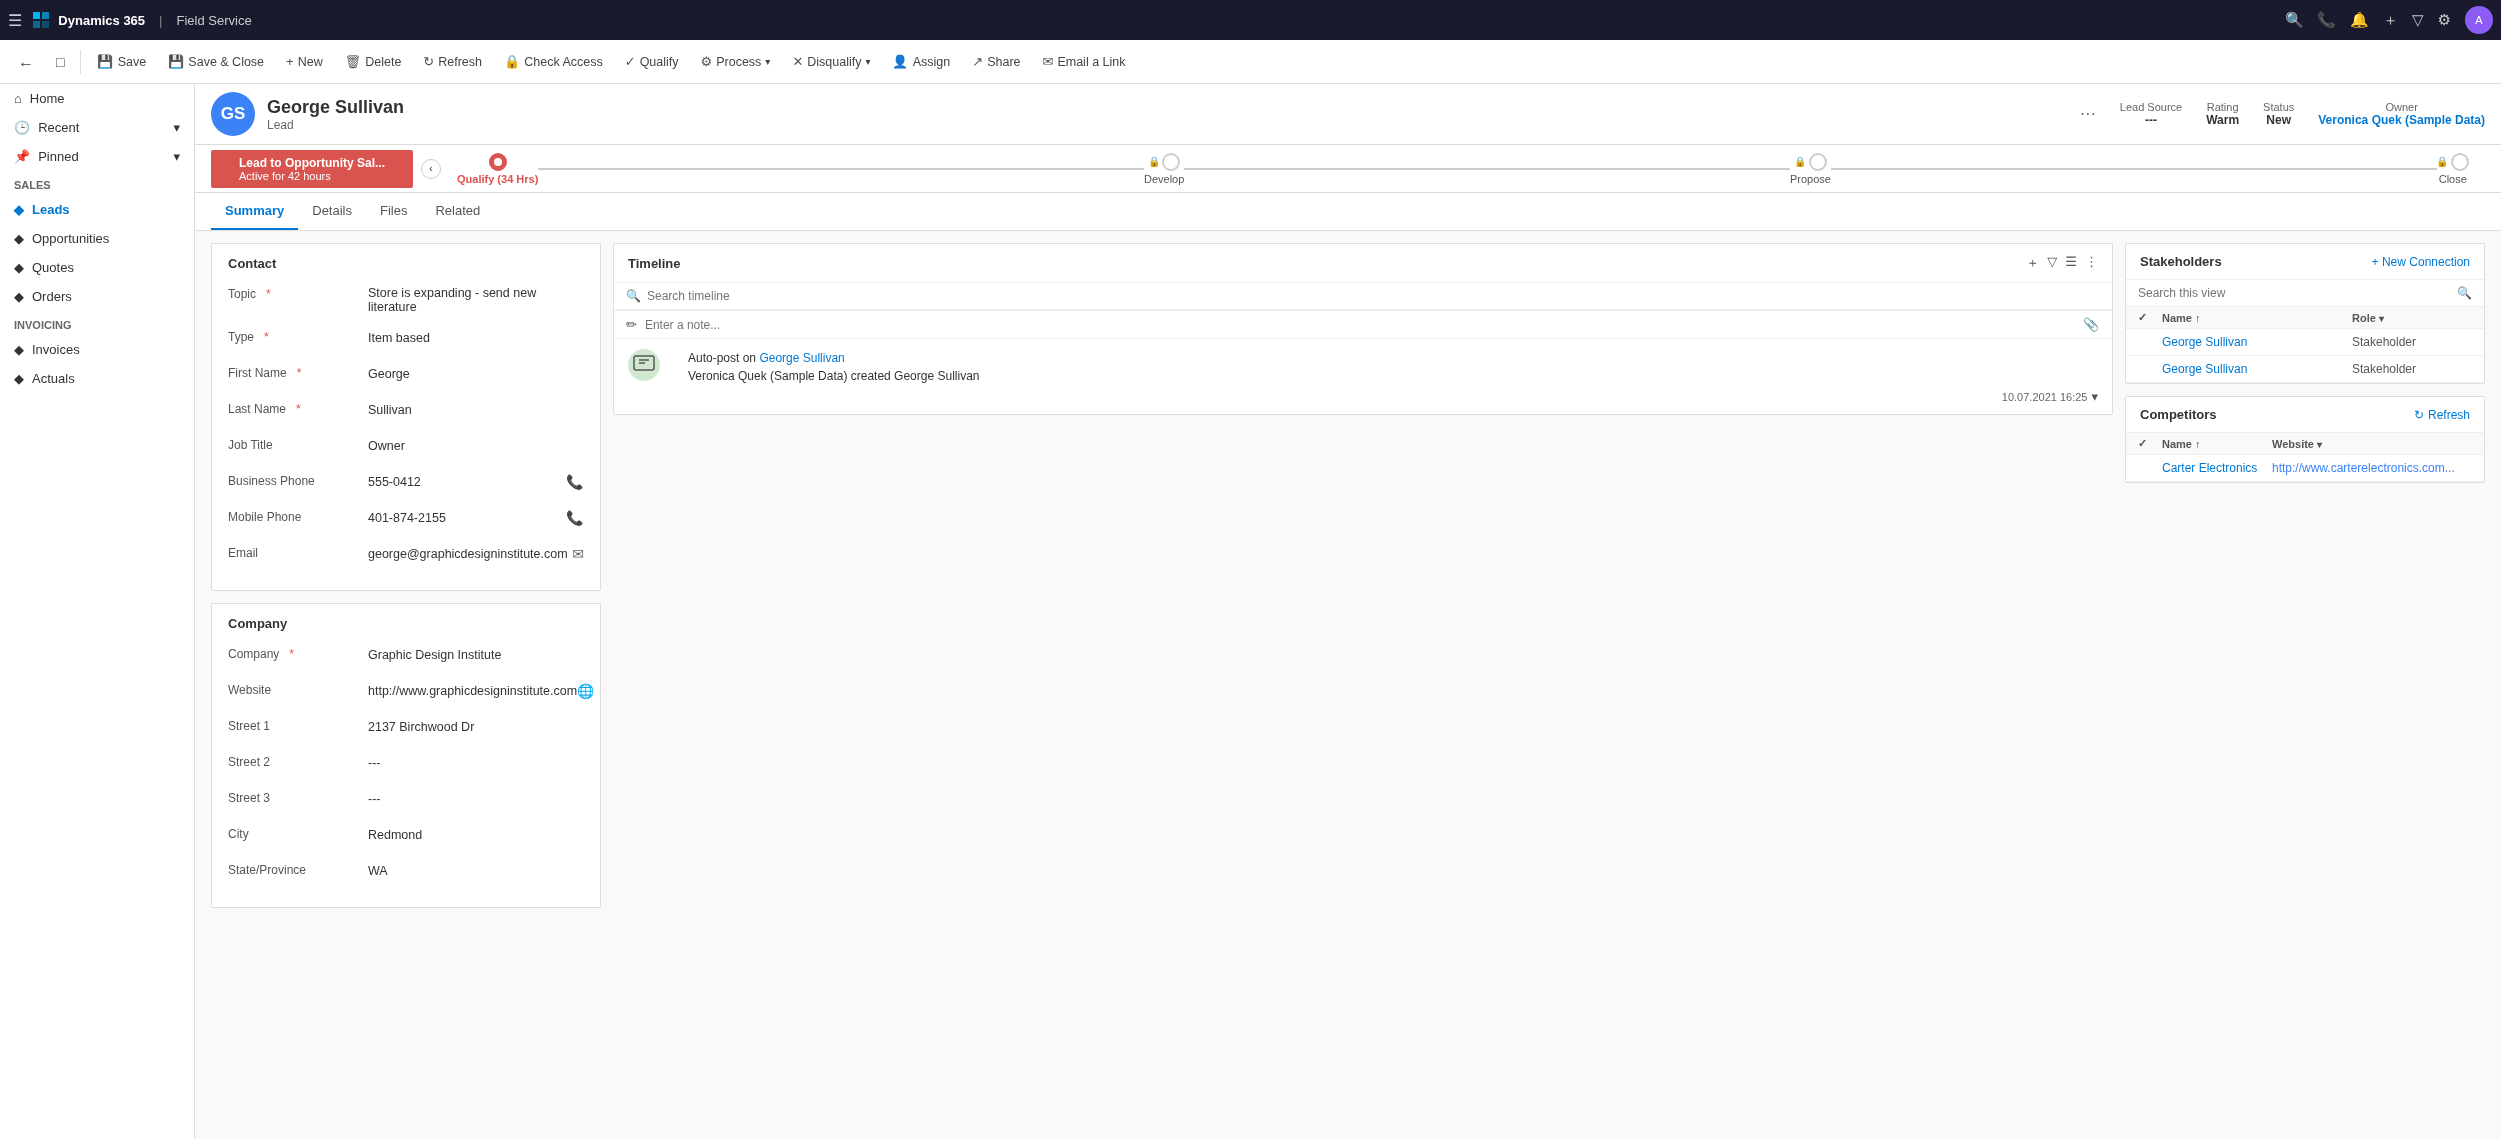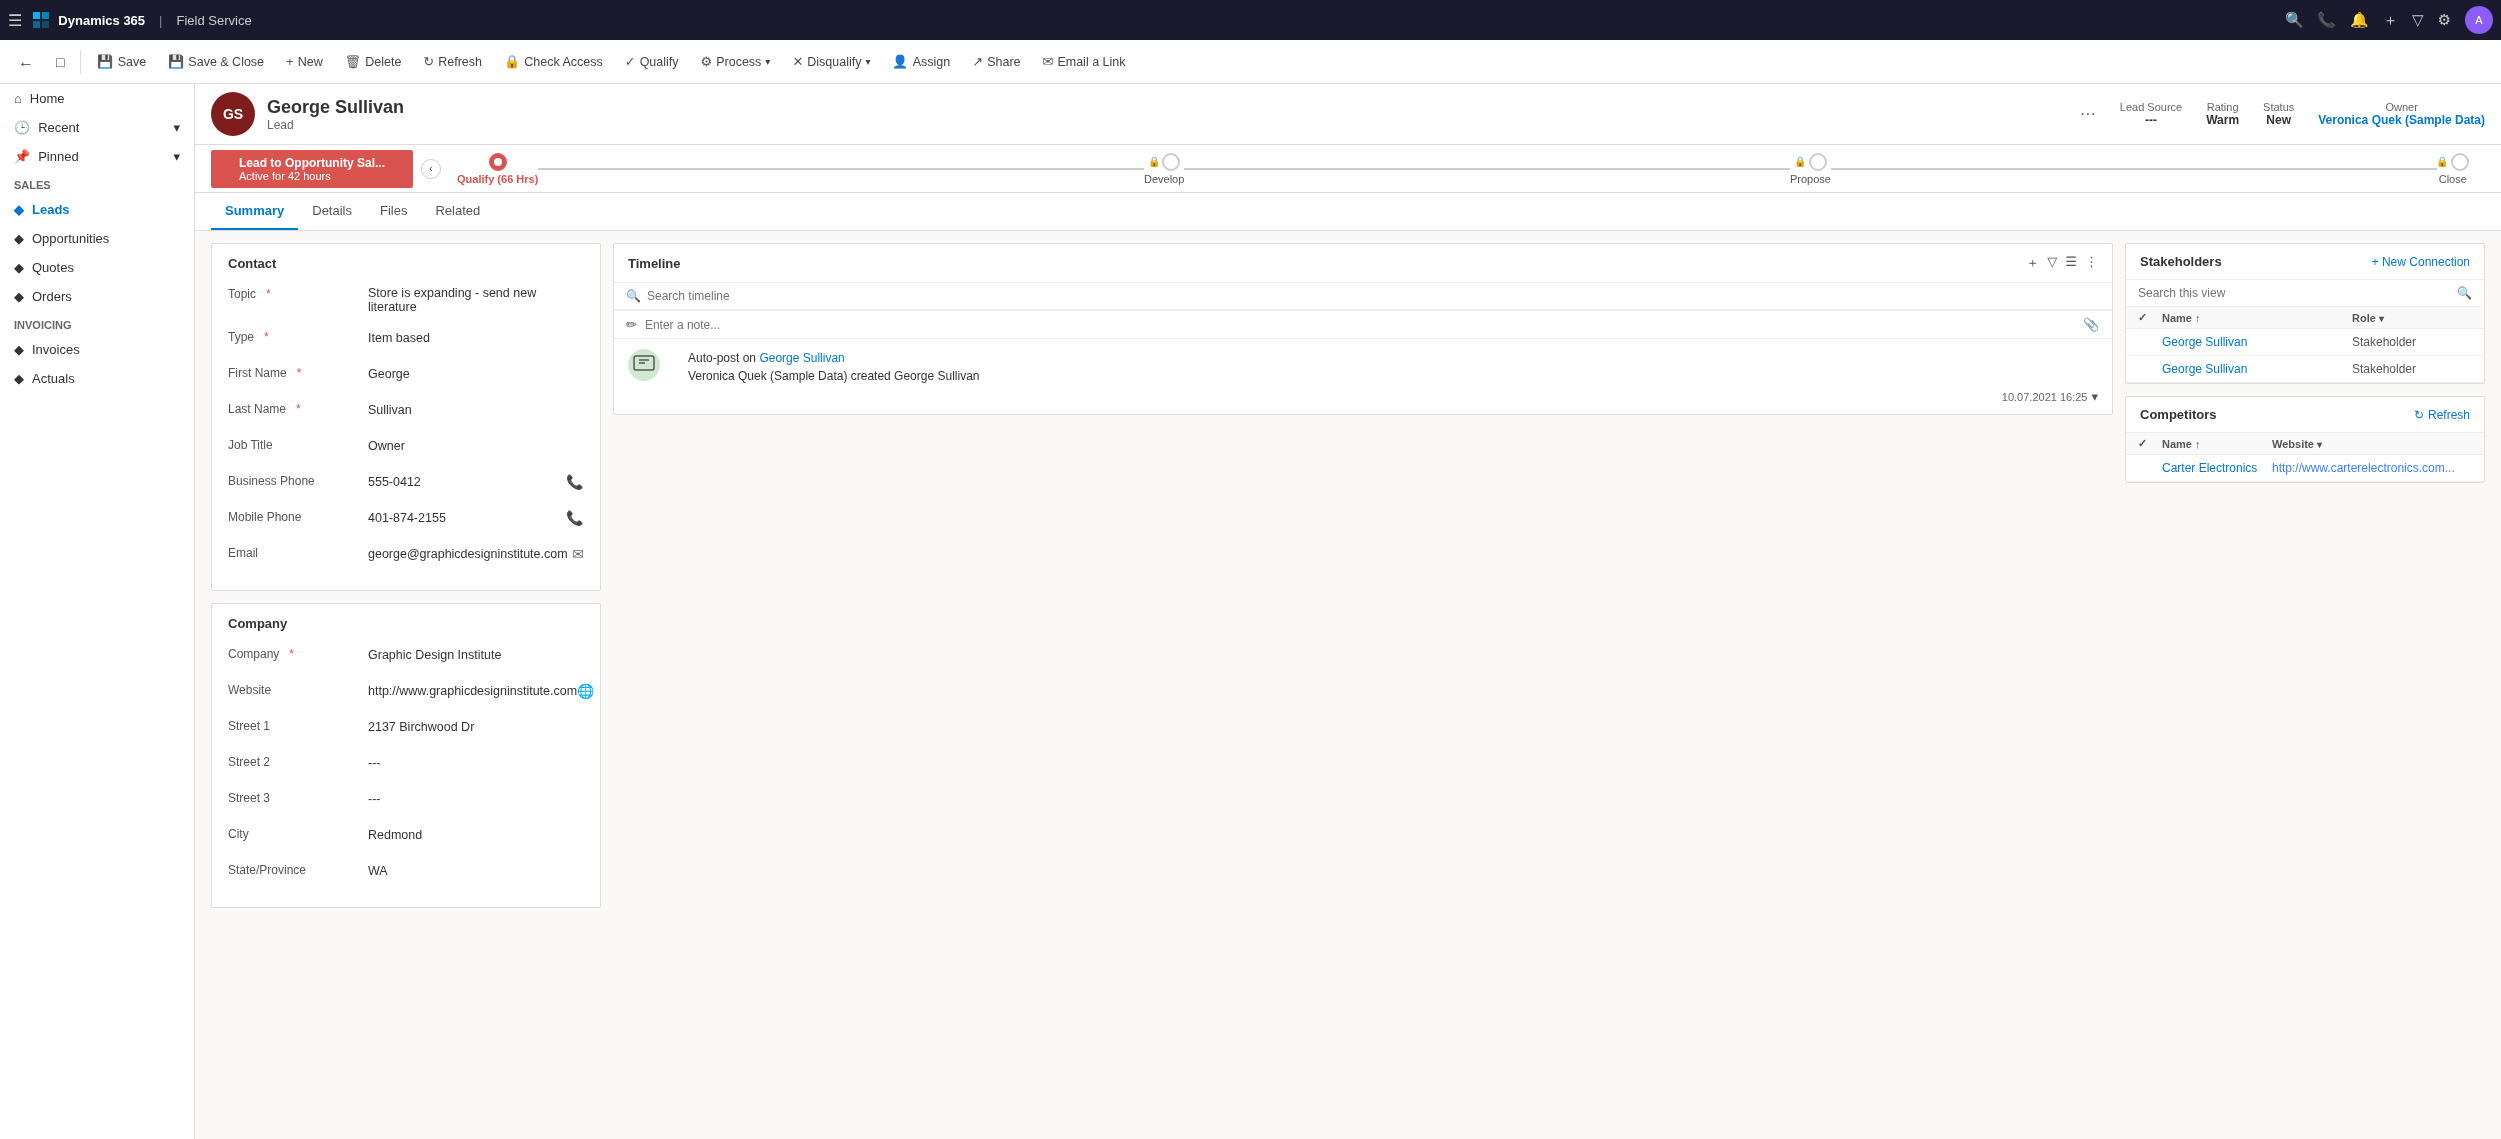--- a/index.html
+++ b/index.html
@@ -102,26 +102,26 @@
       border-bottom: 1px solid #ddd;
       padding: 8px 16px;
       display: flex;
       align-items: center;
       justify-content: space-between;
     }
     .record-avatar {
       width: 44px;
       height: 44px;
       border-radius: 50%;
-      background: #7f1d1d;
+      background: #3b82f6;
       color: #fff;
       display: flex;
       align-items: center;
       justify-content: center;
-      font-size: 14px;
+      font-size: 17px;
       font-weight: 600;
       flex-shrink: 0;
     }
     .record-title-area { margin-left: 12px; }
     .record-name { font-size: 18px; font-weight: 600; color: #333; }
     .record-type { font-size: 12px; color: #666; }
     .record-meta { display: flex; gap: 24px; align-items: center; }
     .record-meta-item { text-align: center; }
     .record-meta-label { font-size: 11px; color: #666; }
     .record-meta-value { font-size: 12px; font-weight: 600; color: #333; }
@@ -573,21 +573,21 @@
         <div>Active for 42 hours</div>
       </div>
       <div class="collapse-btn">‹</div>
 
       <div class="stage-wrapper">
 
         <div class="stage-node">
           <div class="stage-circle active">
             <div style="width:8px;height:8px;border-radius:50%;background:#fff;"></div>
           </div>
-          <span class="stage-text active">Qualify (66 Hrs)</span>
+          <span class="stage-text active">Qualify (34 Hrs)</span>
         </div>
         <div class="stage-line" style="flex:1;"></div>
 
         <div class="stage-node">
           <div style="display:flex;align-items:center;gap:2px;">
             <span style="font-size:10px;color:#666;">🔒</span>
             <div class="stage-circle"></div>
           </div>
           <span class="stage-text">Develop</span>
         </div>

